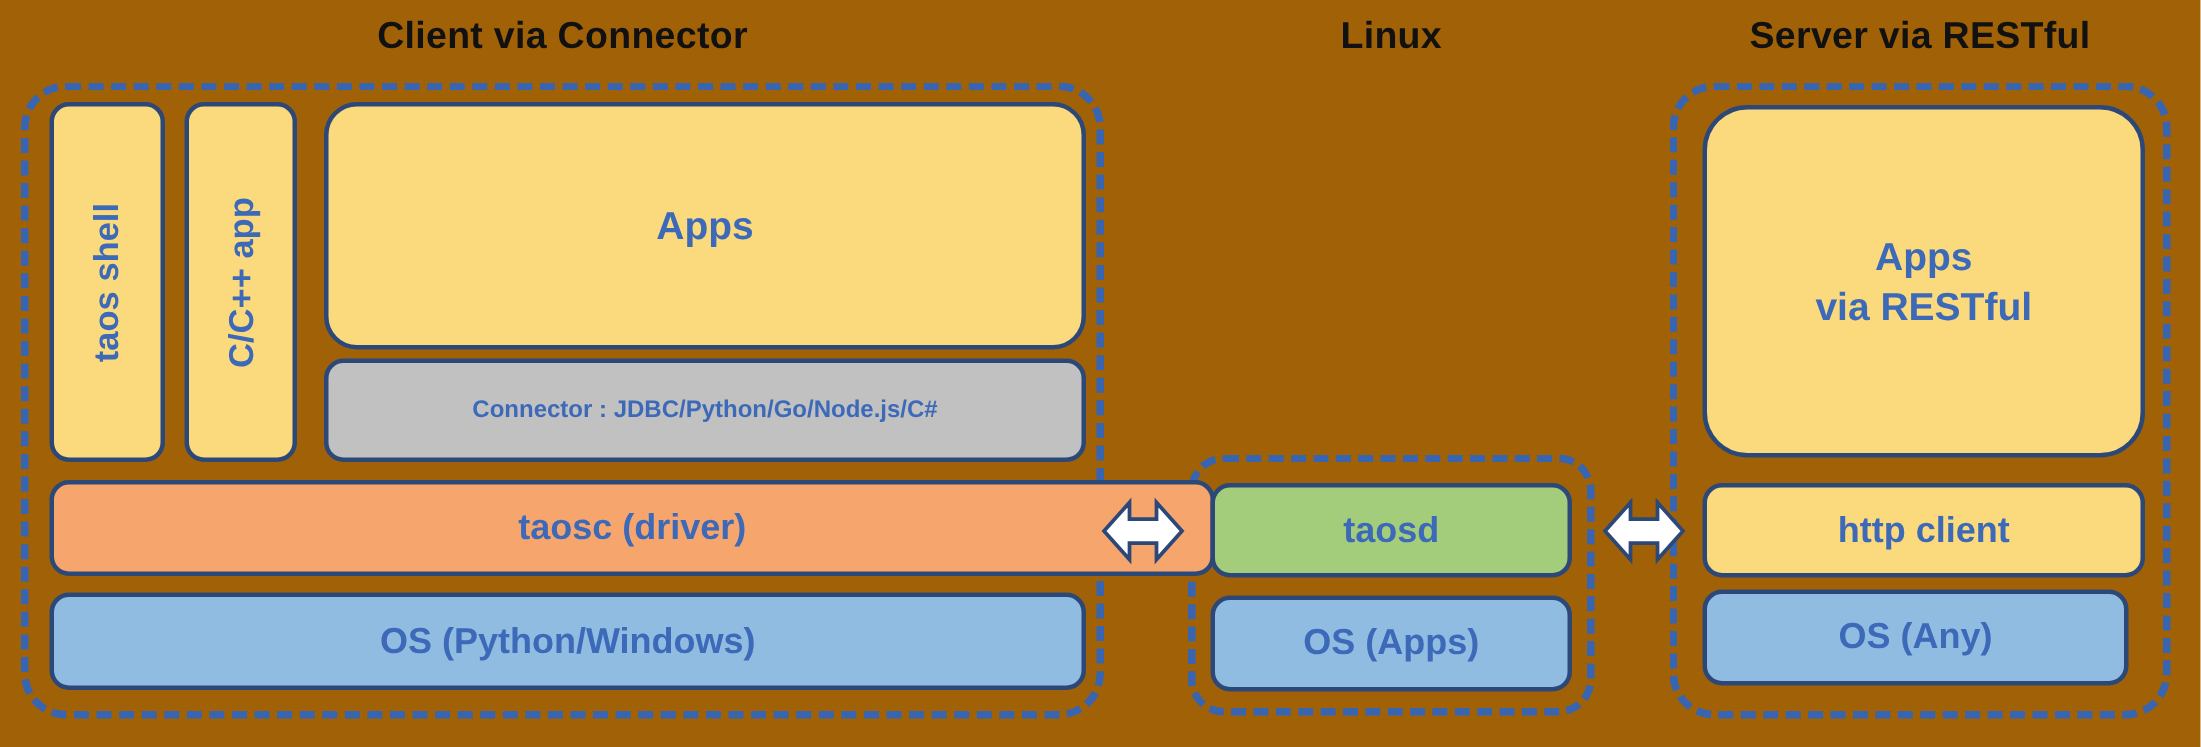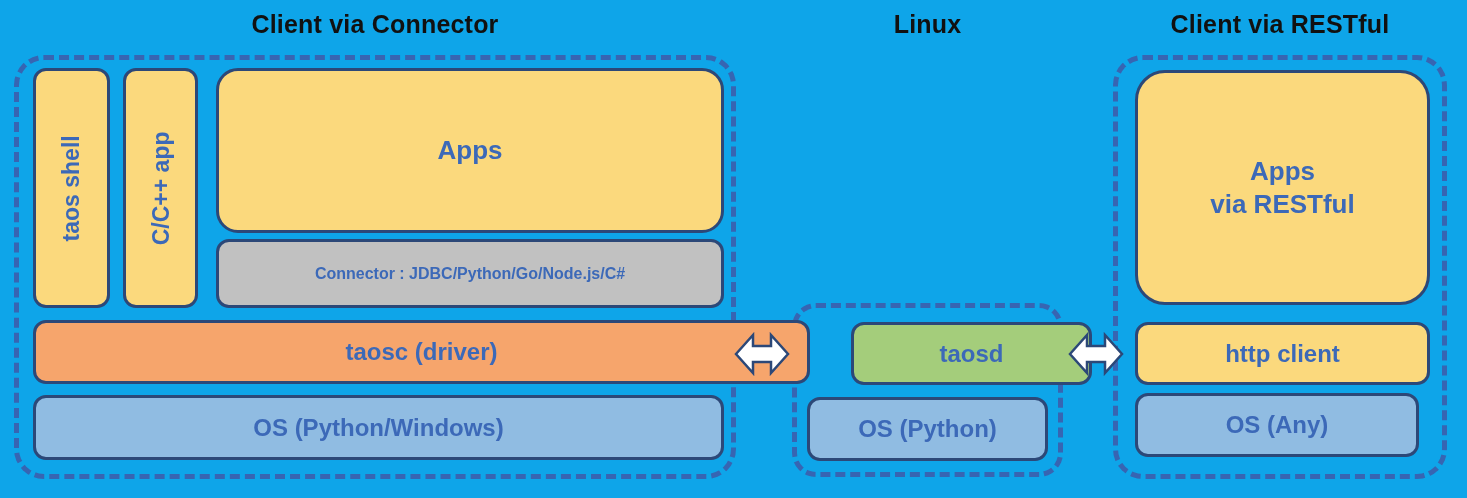--- a/index.html
+++ b/index.html
@@ -1,19 +1,19 @@
 <!DOCTYPE html>
 <html><head>
 <meta charset="utf-8">
 <style>
   html,body{margin:0;padding:0;background:#ffffff;}
   .canvas{
     position:relative;
     width:1467px;height:498px;
-    background:#0ea5e9;
+    background:#a16207;
     font-family:"Liberation Sans","DejaVu Sans",sans-serif;
     overflow:hidden;
   }
   .title{
     position:absolute;
     top:8px;height:32px;
     display:flex;align-items:center;justify-content:center;
     font-size:25px;font-weight:bold;color:#111111;
     letter-spacing:0.2px;
     white-space:nowrap;
@@ -48,21 +48,21 @@
   }
   .arrow{position:absolute;}
 </style>
 </head>
 <body>
 
 <div class="canvas">
 
   <div class="title" style="left:14px;width:722px;">Client via Connector</div>
   <div class="title" style="left:792px;width:271px;">Linux</div>
-  <div class="title" style="left:1113px;width:334px;">Client via RESTful</div>
+  <div class="title" style="left:1113px;width:334px;">Server via RESTful</div>
 
   <div class="dashed" style="left:14px;top:55px;width:722px;height:424px;"></div>
   <div class="dashed" style="left:792px;top:303px;width:271px;height:174px;border-radius:24px;"></div>
   <div class="dashed" style="left:1113px;top:55px;width:334px;height:424px;"></div>
 
   <div class="box yellow" style="left:33px;top:68px;width:77px;height:240px;">
     <span class="vtext">taos shell</span>
   </div>
   <div class="box yellow" style="left:123px;top:68px;width:75px;height:240px;">
     <span class="vtext">C/C++ app</span>
@@ -73,25 +73,25 @@
   <div class="box gray" style="left:216px;top:239px;width:508px;height:69px;font-size:16px;">
     <span>Connector : JDBC/Python/Go/Node.js/C#</span>
   </div>
   <div class="box orange" style="left:33px;top:320px;width:777px;height:64px;">
     <span>taosc (driver)</span>
   </div>
   <div class="box blue" style="left:33px;top:395px;width:691px;height:65px;">
     <span>OS (Python/Windows)</span>
   </div>
 
-  <div class="box green" style="left:807px;top:322px;width:241px;height:63px;margin-left:44px;">
+  <div class="box green" style="left:807px;top:322px;width:241px;height:63px;">
     <span>taosd</span>
   </div>
   <div class="box blue" style="left:807px;top:397px;width:241px;height:64px;">
-    <span>OS (Python)</span>
+    <span>OS (Apps)</span>
   </div>
 
   <div class="box yellow" style="left:1135px;top:70px;width:295px;height:235px;border-radius:30px;font-size:26px;">
     <span>
       <span style="display:block;">Apps</span>
       <span style="display:block;">via RESTful</span>
     </span>
   </div>
   <div class="box yellow" style="left:1135px;top:322px;width:295px;height:63px;">
     <span>http client</span>

